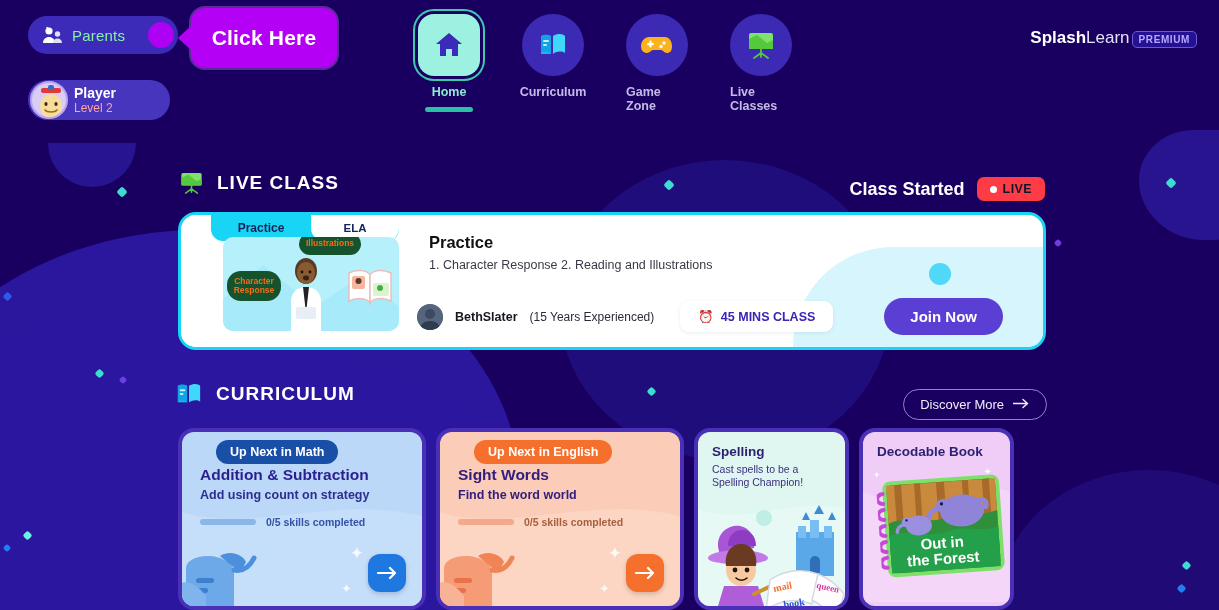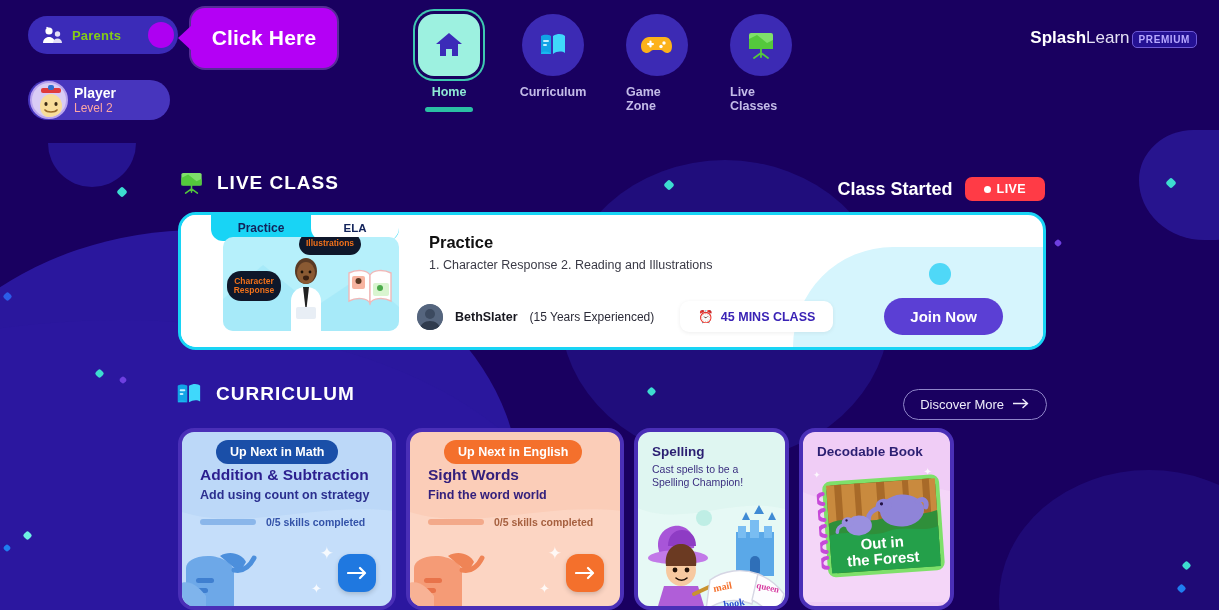--- a/index.html
+++ b/index.html
@@ -61,21 +61,21 @@
   
   .topbar { position: absolute; left: 0; top: 0; width: 100%; height: 130px; }
   .parents-pill {
     position: absolute; left: 28px; top: 16px;
     height: 38px; width: 150px;
     background: #3b2bb8; border-radius: 20px;
     display: flex; align-items: center; gap: 8px;
     padding: 0 10px 0 14px;
     cursor: pointer;
   }
-  .parents-pill .lbl { color: #84cc16; font-size: 13px; font-weight: 700; letter-spacing: .2px;}
+  .parents-pill .lbl { color: #86efac; font-size: 15px; font-weight: 400; letter-spacing: .2px;}
   .parents-dot {
     position: absolute; right: 4px; top: 50%; transform: translateY(-50%);
     width: 26px; height: 26px; border-radius: 50%;
     background: #ae00f2;
   }
   .callout {
     position: absolute; left: 191px; top: 8px;
     width: 146px; height: 60px;
     background: #b400f5; border-radius: 14px;
     display: flex; align-items: center; justify-content: center;
@@ -133,22 +133,22 @@
     color: #b8a9ff; font-size: 10px; font-weight: 700; letter-spacing: .6px;
     border: 1.5px solid #6e5ad6; border-radius: 5px; padding: 2px 6px;
     background: #241193;
   }
   
   .sec-head { position: absolute; display: flex; align-items: center; gap: 12px; justify-content: center; }
   .sec-title { color: #fff; font-size: 19px; font-weight: 700; letter-spacing: 1px; }
   .status-wrap { position: absolute; display: flex; align-items: center; gap: 12px; }
   .status-text { color: #fff; font-size: 18px; font-weight: 700; }
   .live-badge {
-    background: #ff3b46; color: #ffffff; font-size: 12.5px; font-weight: 800;
-    padding: 5px 19px; border-radius: 7px; letter-spacing: .4px;
+    background: #ff3b46; color: #0f172a; font-size: 12.5px; font-weight: 800;
+    padding: 5px 13px; border-radius: 7px; letter-spacing: .4px;
     display: flex; align-items: center; gap: 6px;
   }
   .live-dot { width: 7px; height: 7px; border-radius: 50%; background: #fff; }
   
   .live-card {
     position: absolute; left: 178px; top: 212px;
     width: 868px; height: 138px;
     background: #fff; border-radius: 18px;
     border: 3px solid #18d4f5;
     overflow: hidden;
@@ -171,21 +171,21 @@
     display: flex; align-items: center; justify-content: center;
     font-size: 11.5px; font-weight: 800; color: #12235a;
   }
   .thumb-img {
     position: absolute; left: 42px; top: 22px;
     width: 176px; height: 94px;
     background: #b6f0fb; border-radius: 10px;
     overflow: hidden;
   }
   .cloud {
-    position: absolute; background: #0f172a; border-radius: 14px;
+    position: absolute; background: #14532d; border-radius: 14px;
     display: flex; align-items: center; justify-content: center;
     text-align: center;
   }
   .cloud-txt { font-size: 8.5px; font-weight: 800; color: #f0701a; line-height: 9.5px; }
   .kid {
     position: absolute; left: 60px; top: 18px; width: 46px; height: 76px;
   }
   .live-body { position: relative; flex: 1; padding: 18px 0 0 30px; }
   .live-title { font-size: 16.5px; font-weight: 800; color: #111; }
   .live-sub { margin-top: 6px; font-size: 12.5px; color: #3a3a46; }
@@ -229,21 +229,21 @@
     padding: 7px 16px; background: transparent;
     display: flex; align-items: center; gap: 9px;
     cursor: pointer;
   }
   
   .cards { position: absolute; left: 178px; top: 428px; display: flex; gap: 10px; }
   .card {
     position: relative; border-radius: 16px; overflow: hidden;
     cursor: pointer;
   }
-  .card-big { width: 218px; height: 182px; border: 4px solid #4a2fb7; }
+  .card-big { width: 248px; height: 182px; border: 4px solid #4a2fb7; }
   .card-small { width: 155px; height: 182px; border: 4px solid #4a2fb7; }
   .pill {
     position: absolute; left: 34px; top: 8px;
     padding: 5px 14px; border-radius: 14px;
     color: #fff; font-size: 12.5px; font-weight: 700;
     z-index: 3;
   }
   .c-title { position: absolute; left: 18px; top: 34px; font-size: 15.5px; font-weight: 800; z-index: 3; }
   .c-sub { position: absolute; left: 18px; top: 56px; font-size: 12.5px; font-weight: 700; z-index: 3; }
   .prog-wrap { position: absolute; left: 18px; top: 84px; display: flex; align-items: center; gap: 10px; z-index: 3; }

